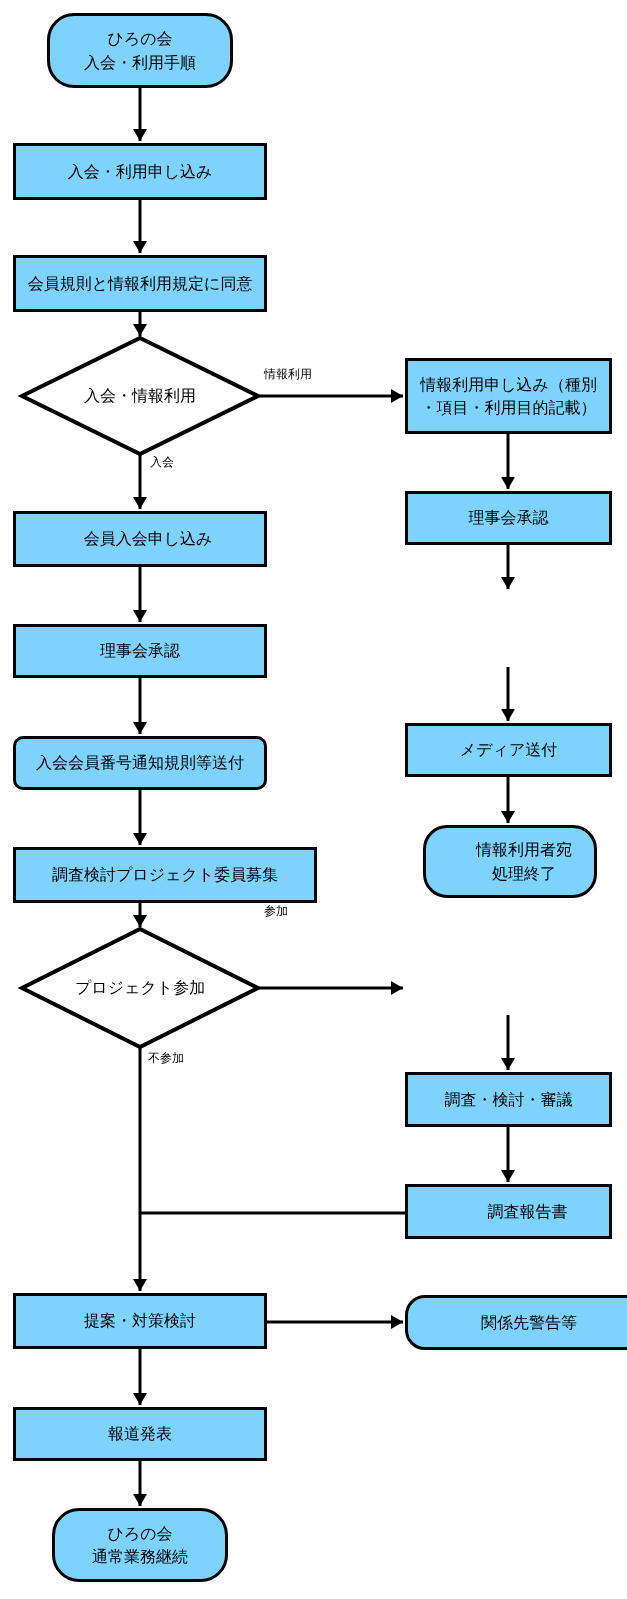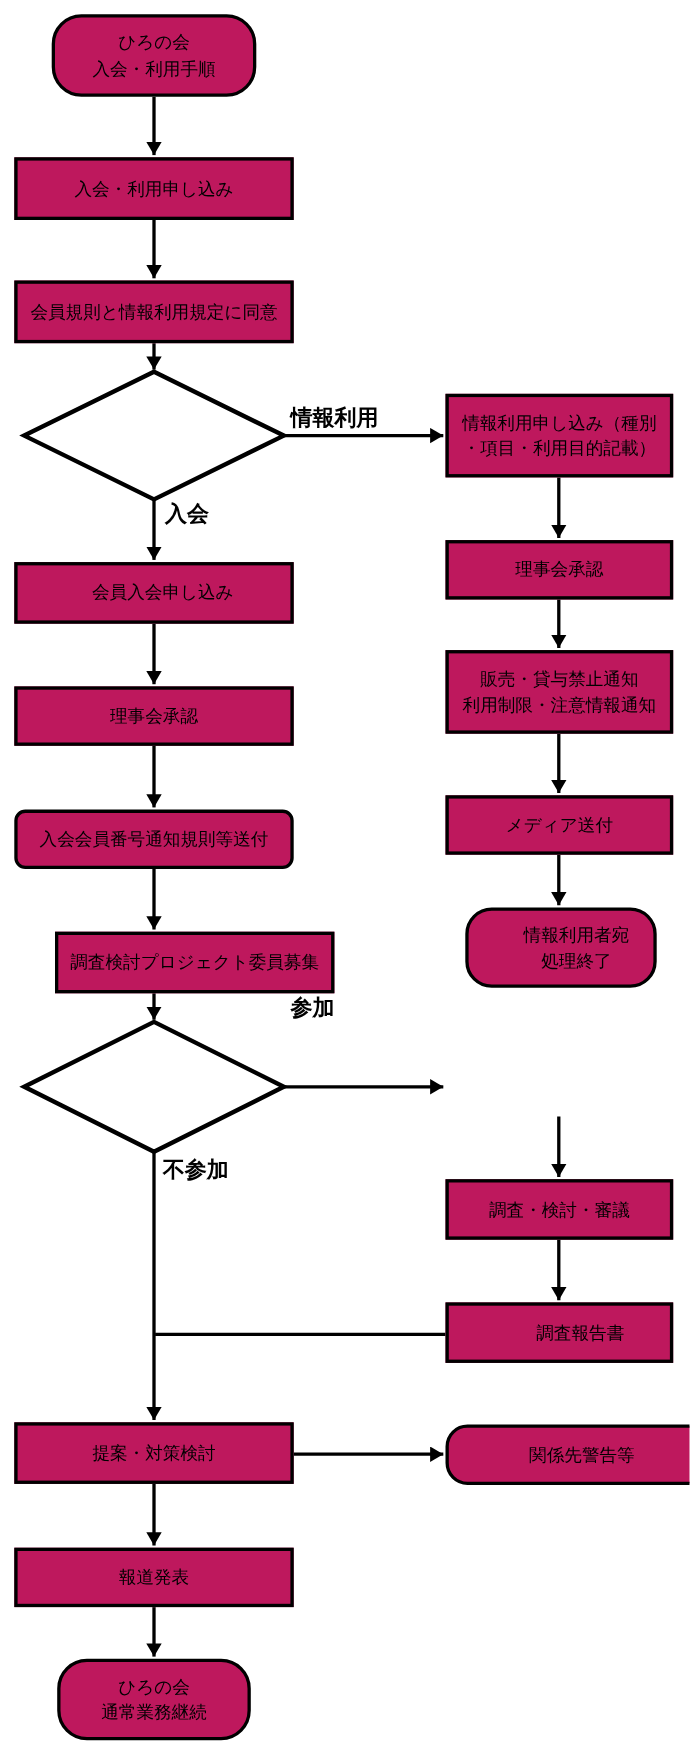--- a/index.html
+++ b/index.html
@@ -9,49 +9,49 @@
     background:#ffffff;
     font-family:"DejaVu Sans","Liberation Sans",sans-serif;
     color:#000000;
     overflow:hidden;
   }
   #connectors{position:absolute;left:0;top:0;width:627px;height:1599px;}
   .node{
     position:absolute;
     box-sizing:border-box;
     border:3px solid #000;
-    background:#be185d;
+    background:#7dd3fc;
     display:flex;align-items:center;justify-content:center;
     text-align:center;
     font-size:16px;line-height:1.45;
     white-space:pre-line;
     font-weight:500;
   }
   .terminator{border-radius:27px;}
   .dtext{
     position:absolute;
     text-align:center;
     font-size:16px;line-height:1.4;
     white-space:pre-line;
     font-weight:500;
   }
   .elabel{
     position:absolute;
-    font-size:20px;line-height:1.2;
+    font-size:12px;line-height:1.2;
     white-space:nowrap;
-    font-weight:700;
+    font-weight:400;
   }
   
   #n-start{left:47px;top:13px;width:186px;height:75px;}
   #n-apply{left:13px;top:143px;width:254px;height:57px;}
   #n-agree{left:13px;top:255px;width:254px;height:57px;}
   #n-member-apply{left:13px;top:511px;width:254px;height:56px;padding-left:16px;}
   #n-board-left{left:13px;top:624px;width:254px;height:54px;}
   #n-number{left:13px;top:736px;width:254px;height:54px;border-radius:10px;}
-  #n-recruit{left:13px;top:847px;width:254px;height:56px;margin-left:37px;}
+  #n-recruit{left:13px;top:847px;width:304px;height:56px;}
   #n-proposal{left:13px;top:1293px;width:254px;height:56px;}
   #n-press{left:13px;top:1407px;width:254px;height:54px;}
   #n-end{left:52px;top:1508px;width:176px;height:74px;}
   
   #n-info-apply{left:405px;top:358px;width:207px;height:76px;}
   #n-board-right{left:405px;top:491px;width:207px;height:54px;}
   #n-prohibit{left:405px;top:591px;width:207px;height:76px;}
   #n-media{left:405px;top:723px;width:207px;height:54px;}
   #n-end-info{left:423px;top:825px;width:174px;height:73px;border-radius:24px;padding-left:28px;}
   #n-committee{left:405px;top:959px;width:207px;height:56px;}
@@ -104,34 +104,34 @@
     <g stroke="#000" stroke-width="4" fill="#ffffff">
       <polygon points="140,338 258,396 140,454 22,396"></polygon>
       <polygon points="140,929 258,988 140,1047 22,988"></polygon>
     </g>
   </svg>
 
   <div class="node terminator" id="n-start">ひろの会
 入会・利用手順</div>
   <div class="node" id="n-apply">入会・利用申し込み</div>
   <div class="node" id="n-agree">会員規則と情報利用規定に同意</div>
+  <div class="dtext" id="t-decision1">入会・情報利用</div>
   <div class="node" id="n-member-apply">会員入会申し込み</div>
   <div class="node" id="n-board-left">理事会承認</div>
   <div class="node" id="n-number">入会会員番号通知規則等送付</div>
   <div class="node" id="n-recruit">調査検討プロジェクト委員募集</div>
+  <div class="dtext" id="t-decision2">プロジェクト参加</div>
   <div class="node" id="n-proposal">提案・対策検討</div>
   <div class="node" id="n-press">報道発表</div>
   <div class="node terminator" id="n-end">ひろの会
 通常業務継続</div>
 
   <div class="node" id="n-info-apply">情報利用申し込み（種別
 ・項目・利用目的記載）</div>
   <div class="node" id="n-board-right">理事会承認</div>
-  <div class="node" id="n-prohibit">販売・貸与禁止通知
-利用制限・注意情報通知</div>
   <div class="node" id="n-media">メディア送付</div>
   <div class="node terminator" id="n-end-info">情報利用者宛
 処理終了</div>
   <div class="node" id="n-investigate">調査・検討・審議</div>
   <div class="node" id="n-report">調査報告書</div>
   <div class="node" id="n-warning">関係先警告等</div>
 
   <div class="elabel" id="l-info-use">情報利用</div>
   <div class="elabel" id="l-join">入会</div>
   <div class="elabel" id="l-participate">参加</div>

